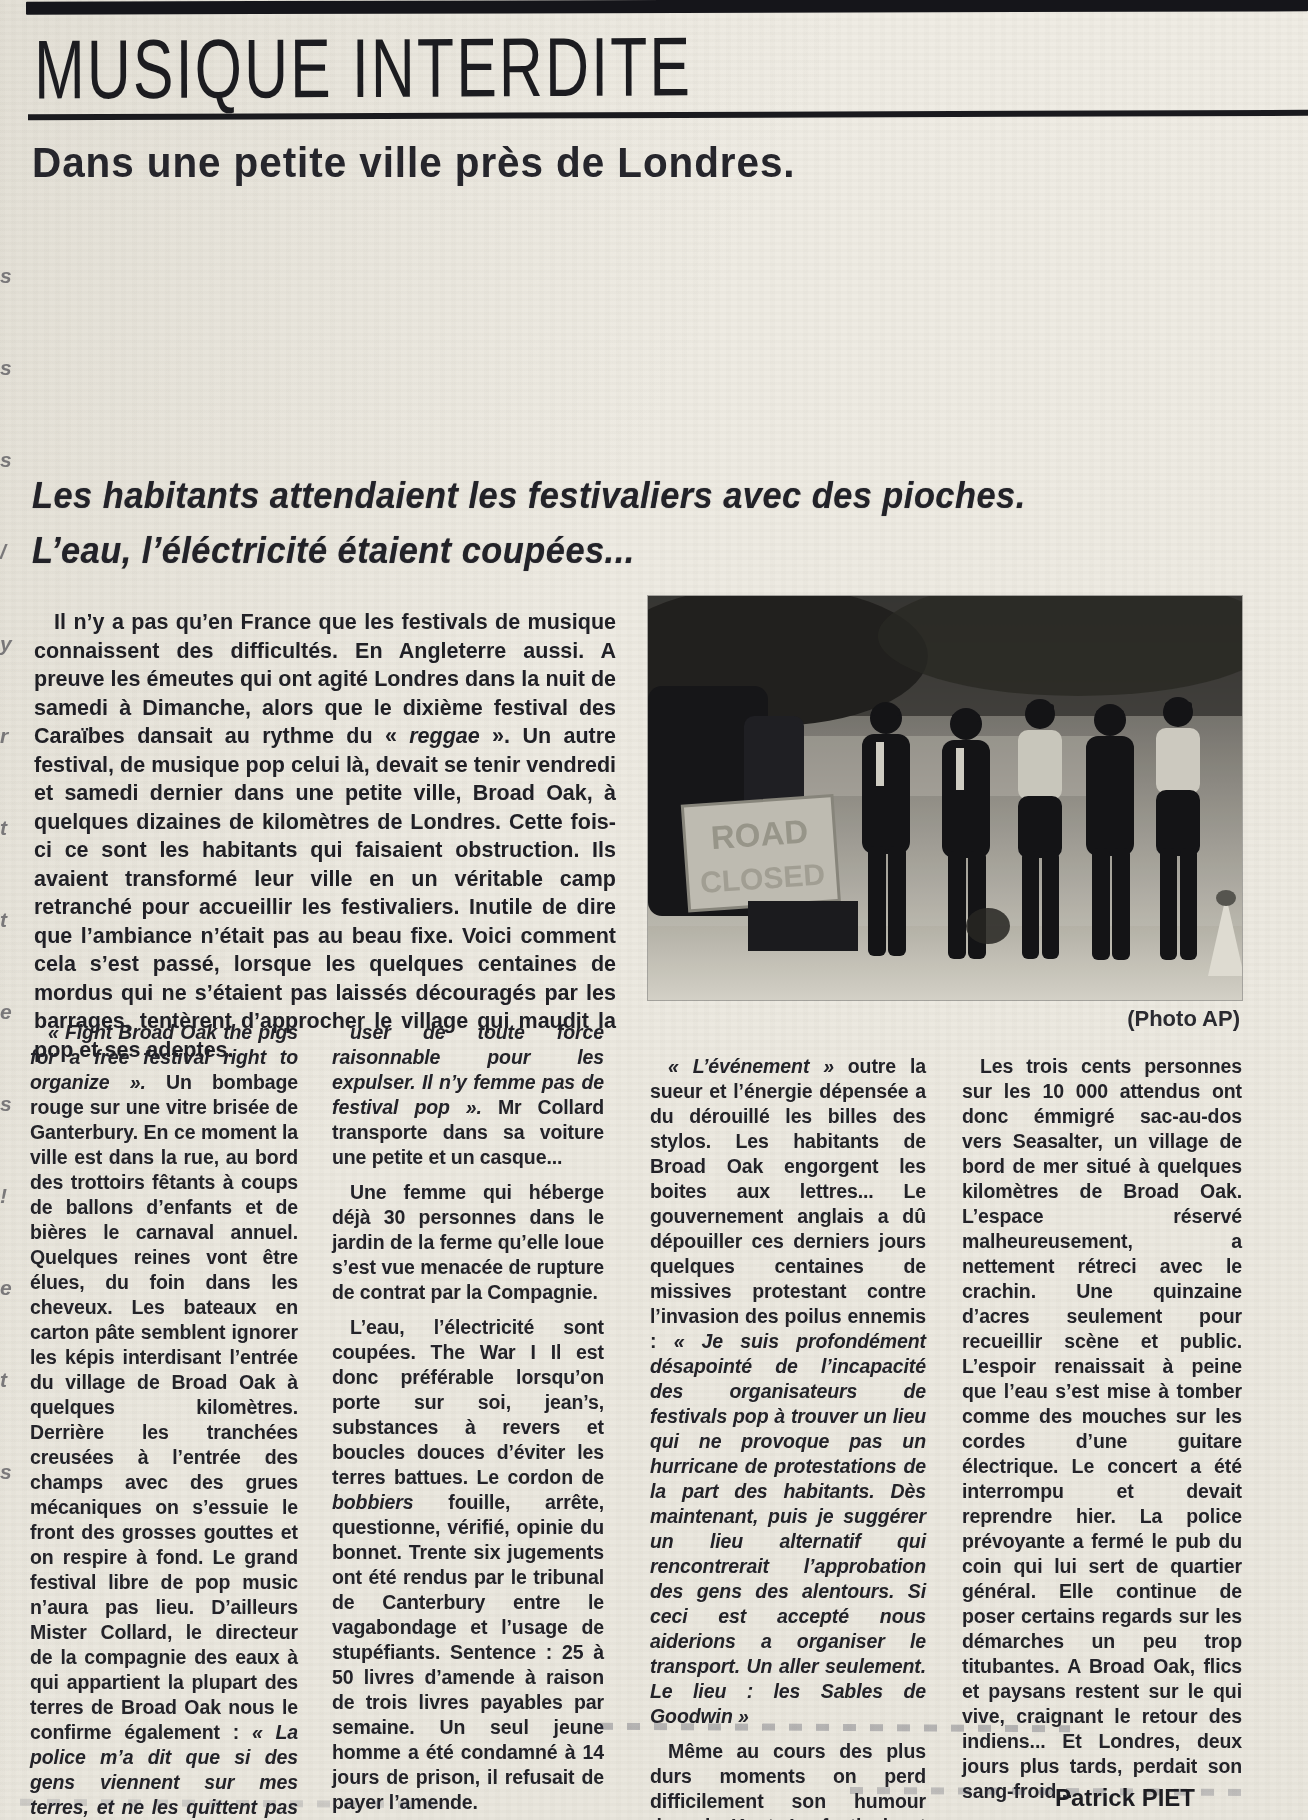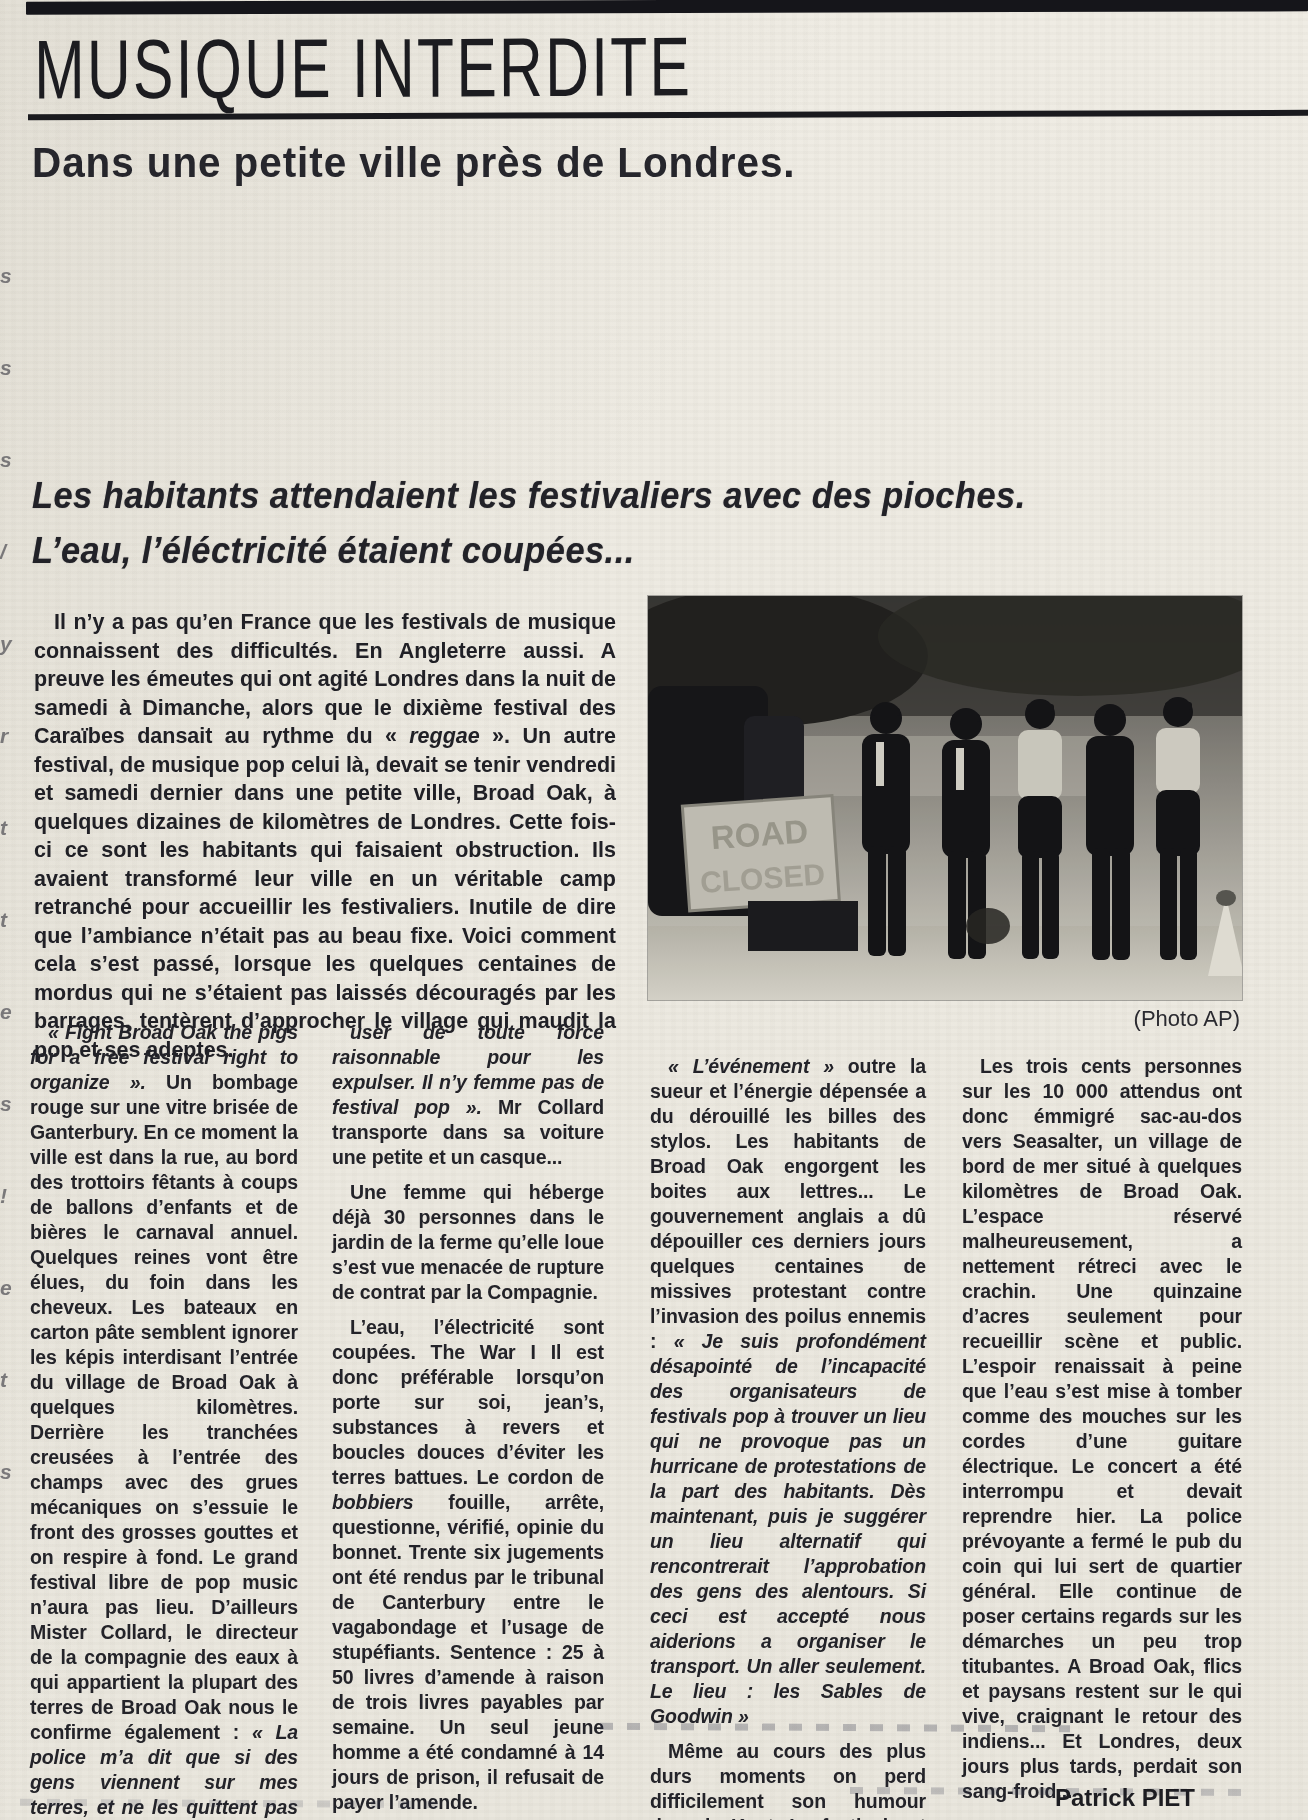--- a/index.html
+++ b/index.html
@@ -53,21 +53,21 @@
     text-align:justify;color:#202026;
   }
   .intro p{margin:0;text-indent:20px;}
   .photo{
     left:648px;top:596px;width:594px;height:404px;
     background:#c9c6bd;outline:1px solid rgba(60,60,60,.4);
     overflow:hidden;
   }
   .caption{
     left:1040px;top:1006px;width:200px;text-align:right;
-    font-size:22px;font-weight:normal;color:#2a2a30;
+    font-size:22px;font-weight:bold;color:#2a2a30;
   }
   .col{
     font-size:19.5px;line-height:25px;text-align:justify;
     font-weight:bold;color:#232329;letter-spacing:-.1px;
   }
   .col p{margin:0 0 10px 0;text-indent:18px;}
   .it{font-style:italic;}
   .col1{left:30px;top:1020px;width:268px;}
   .col2{left:332px;top:1020px;width:272px;}
   .col3{left:650px;top:1054px;width:276px;}

